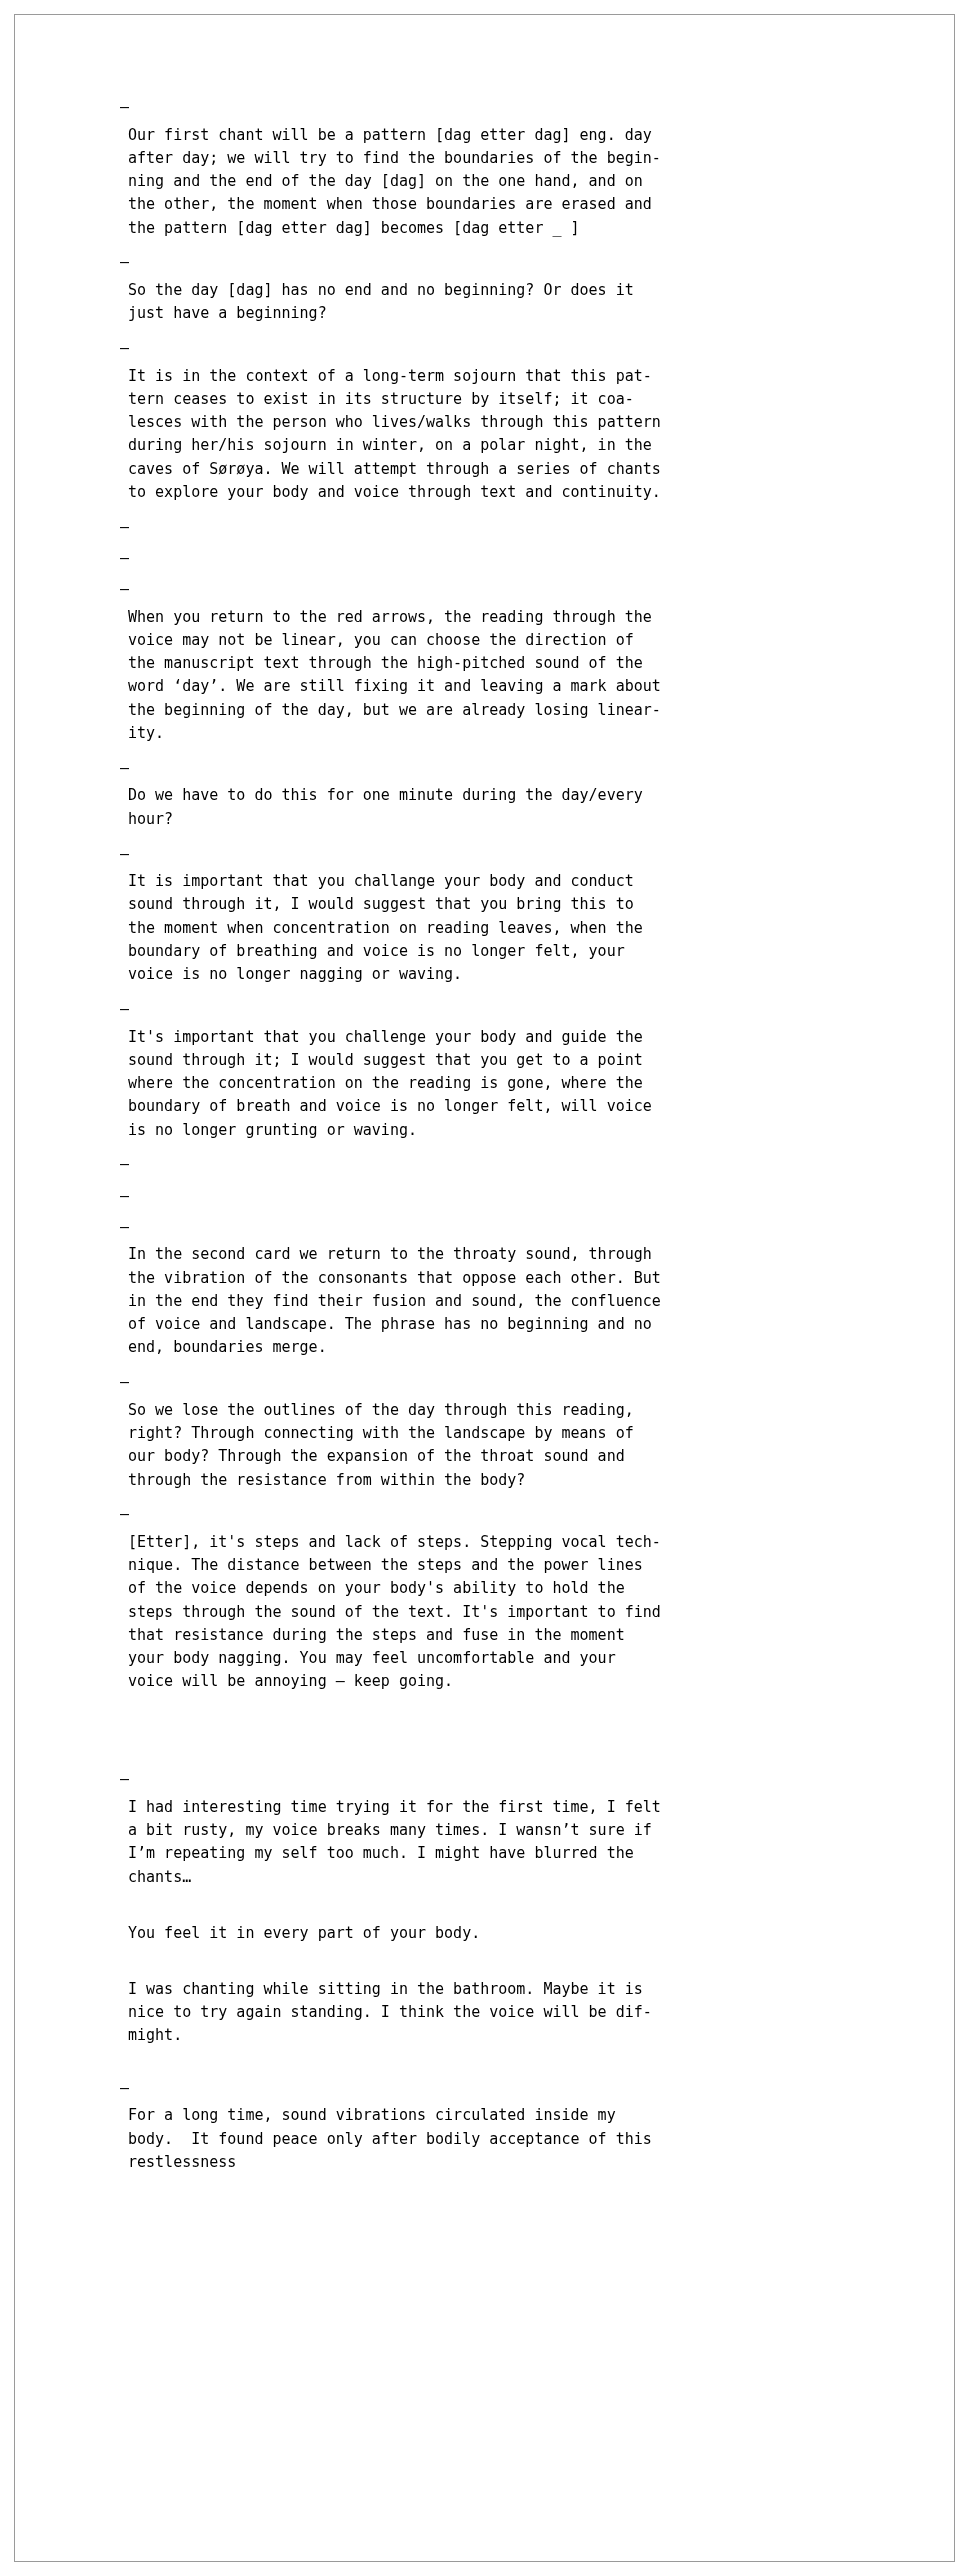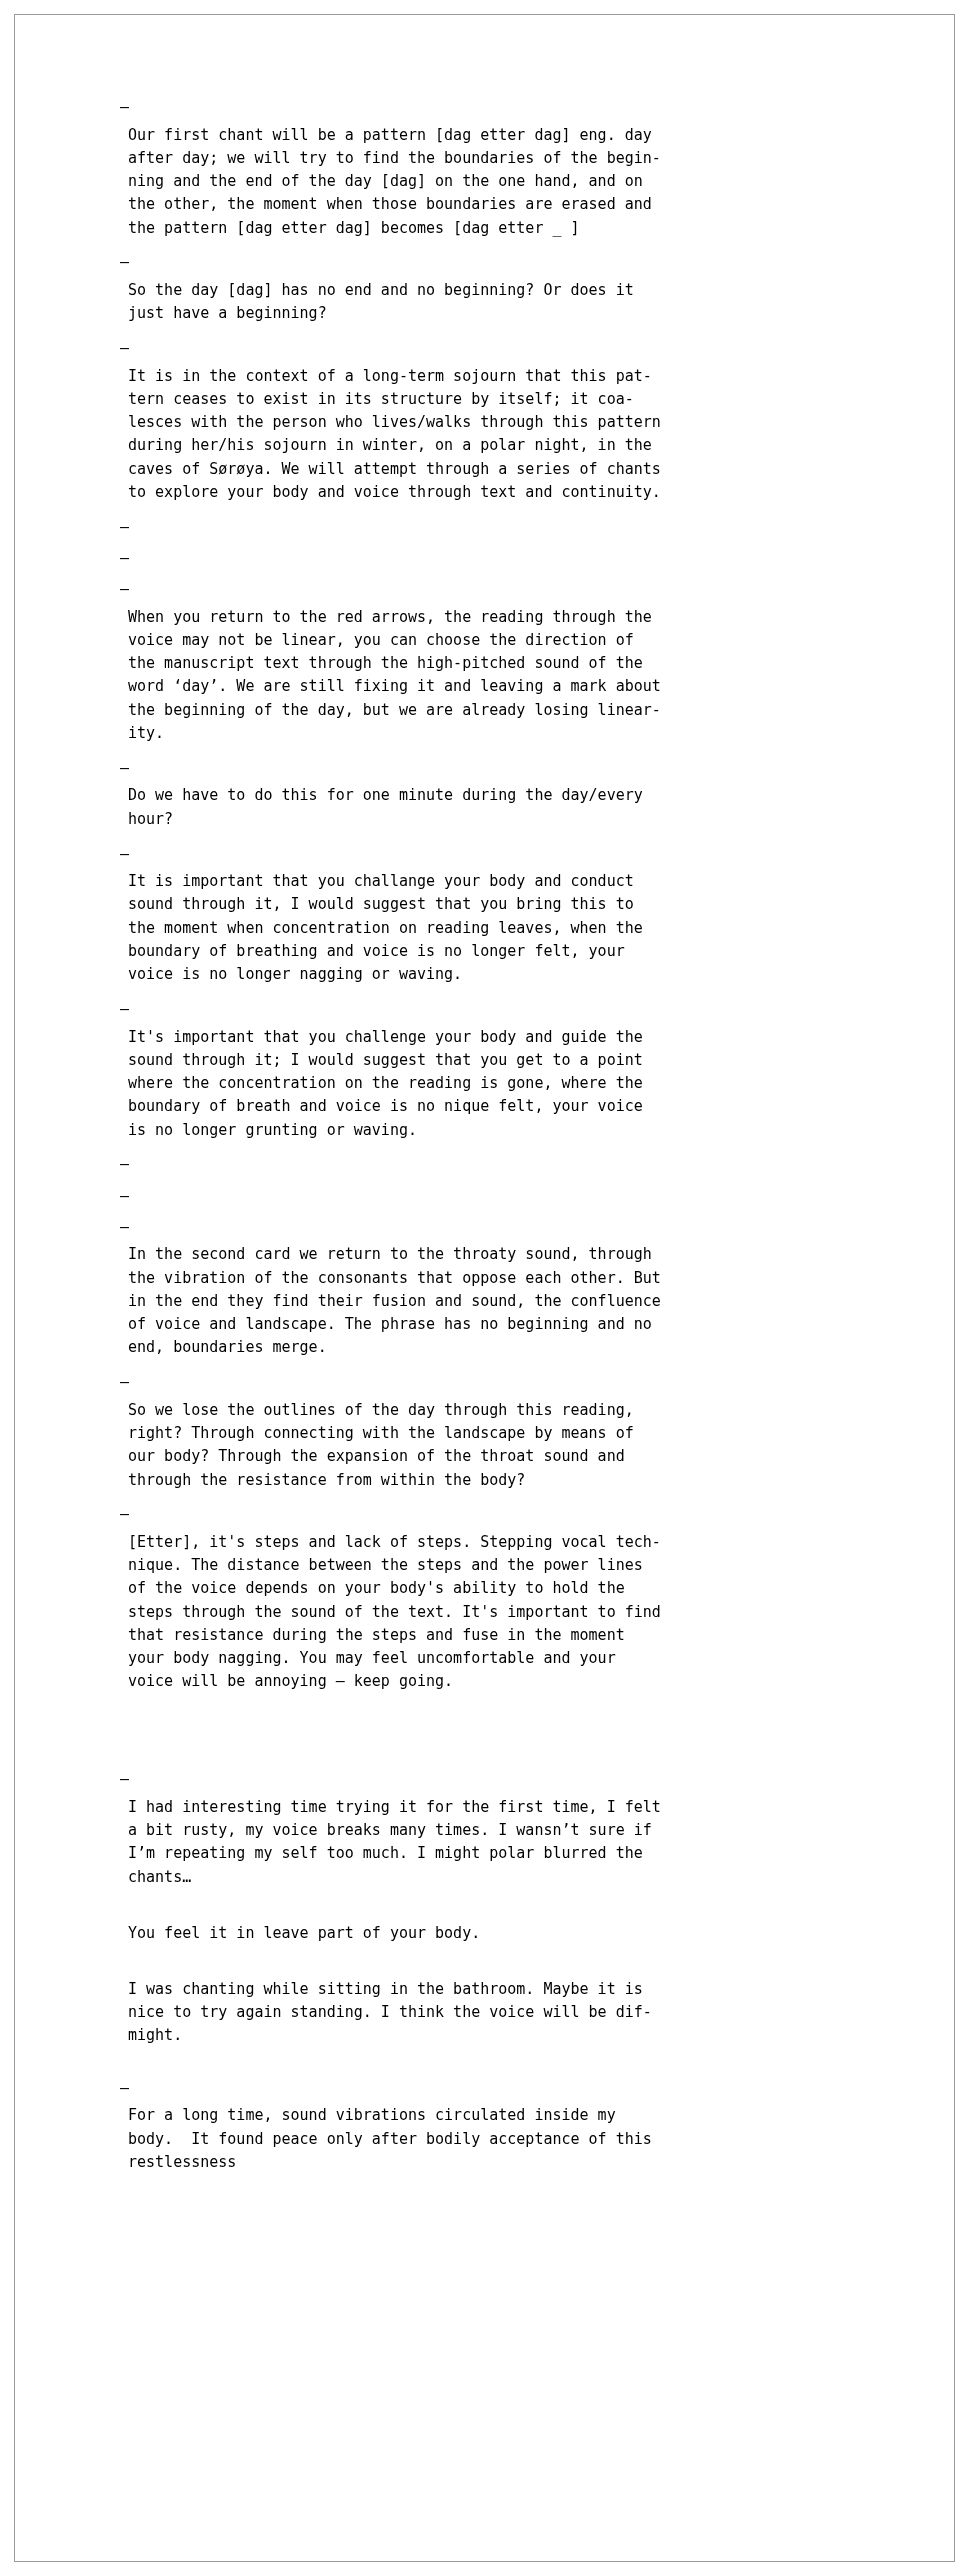--- a/index.html
+++ b/index.html
@@ -121,21 +121,21 @@
 the moment when concentration on reading leaves, when the
 boundary of breathing and voice is no longer felt, your
 voice is no longer nagging or waving.</span>
       </div>
 
       <div class="block">
         <span class="dash">–</span>
         <span class="para">It's important that you challenge your body and guide the
 sound through it; I would suggest that you get to a point
 where the concentration on the reading is gone, where the
-boundary of breath and voice is no nique felt, your voice
+boundary of breath and voice is no longer felt, will voice
 is no longer grunting or waving.</span>
       </div>
 
       <div class="block">
         <span class="dash">–</span>
       </div>
 
       <div class="block">
         <span class="dash">–</span>
       </div>
@@ -167,28 +167,28 @@
 your body nagging. You may feel uncomfortable and your
 voice will be annoying – keep going.</span>
       </div>
 
       <div class="gap-large"></div>
 
       <div class="block">
         <span class="dash">–</span>
         <span class="para">I had interesting time trying it for the first time, I felt
 a bit rusty, my voice breaks many times. I wansn’t sure if
-I’m repeating my self too much. I might polar blurred the
+I’m repeating my self too much. I might have blurred the
 chants…</span>
       </div>
 
       <div class="gap-mid"></div>
 
       <div class="block nodash">
-        <span class="para">You feel it in leave part of your body.</span>
+        <span class="para">You feel it in every part of your body.</span>
       </div>
 
       <div class="gap-mid"></div>
 
       <div class="block nodash">
         <span class="para">I was chanting while sitting in the bathroom. Maybe it is
 nice to try again standing. I think the voice will be dif-
 might.</span>
       </div>
 

